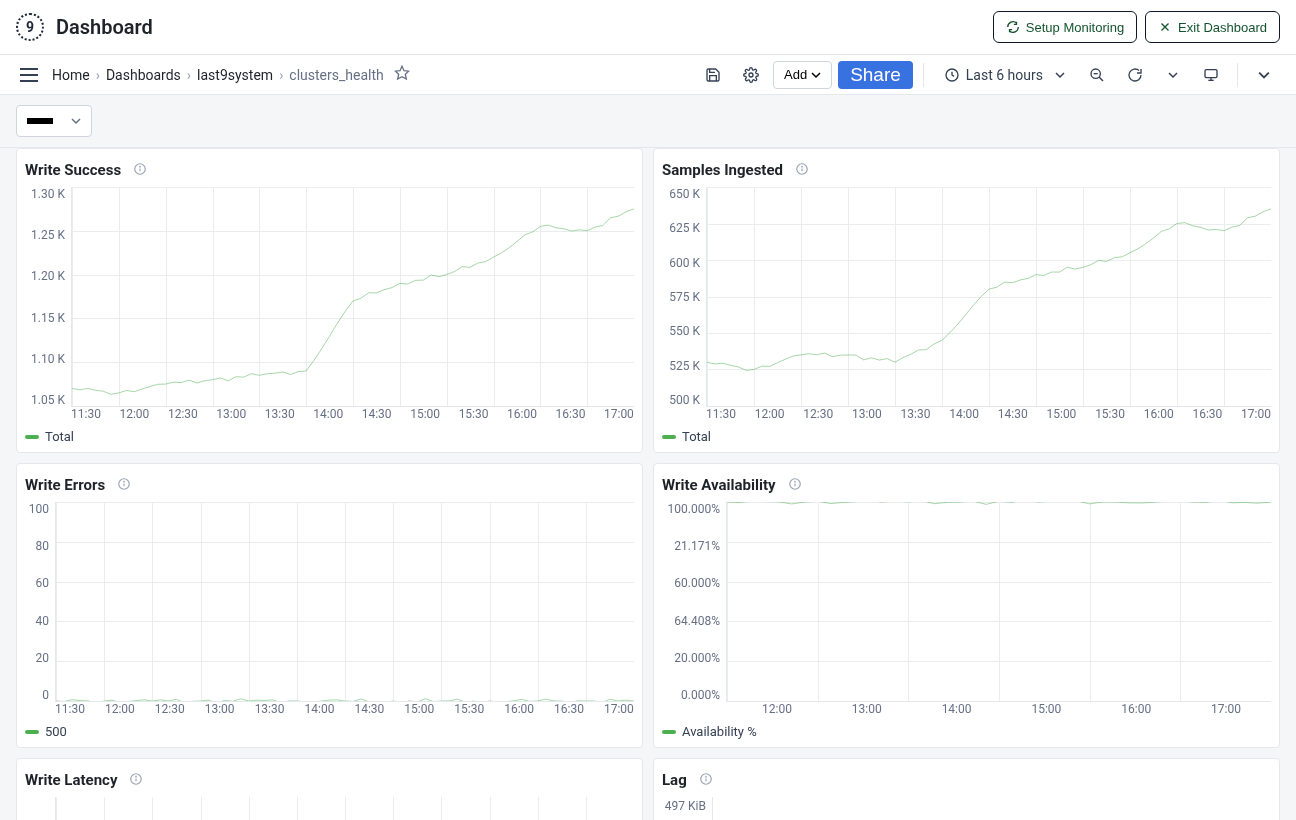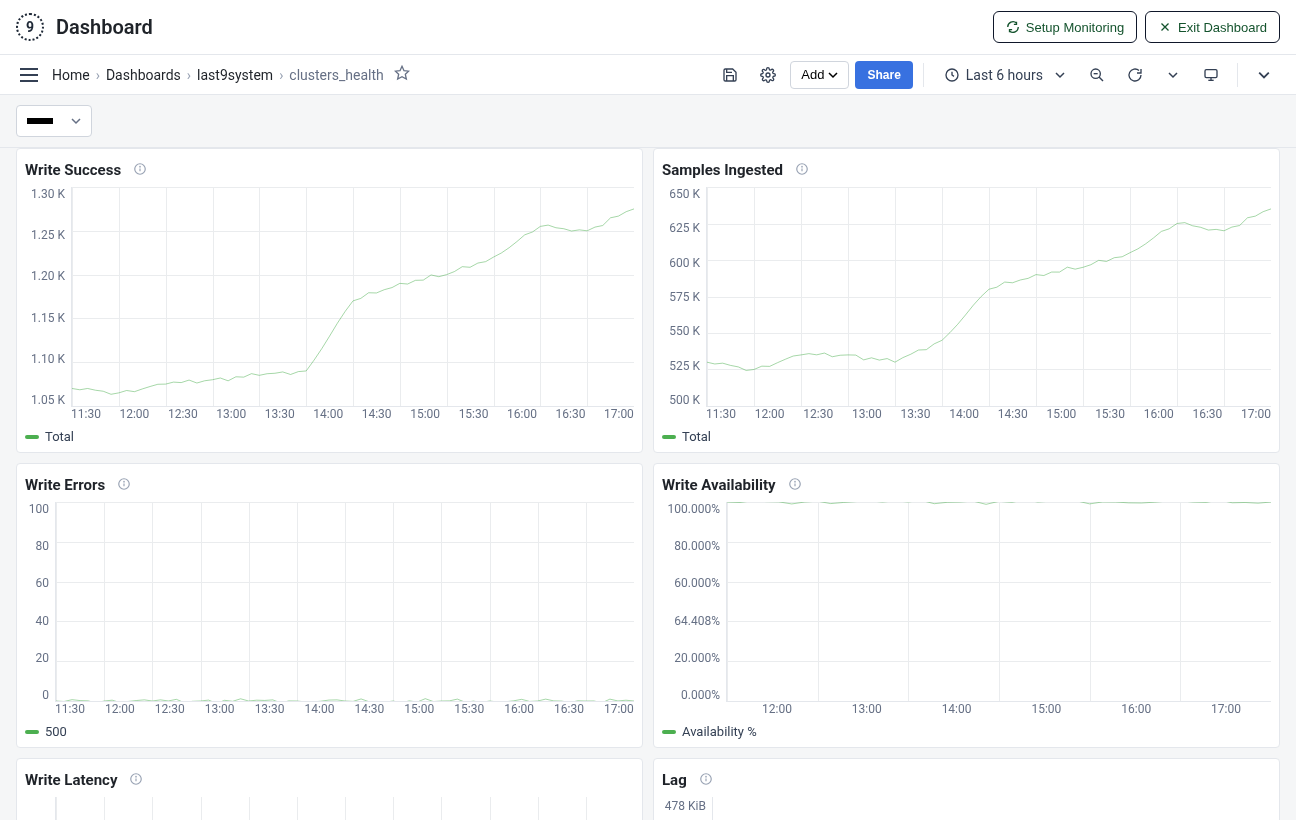--- a/index.html
+++ b/index.html
@@ -48,21 +48,21 @@
   }
   .btn-add {
     display: inline-flex; align-items: center; gap: 4px;
     height: 28px; padding: 0 10px;
     border: 1px solid #d0d5dd; border-radius: 4px;
     background: #fff; font-size: 13px; cursor: pointer; text-align: right;
   }
   .btn-share {
     height: 28px; padding: 0 12px;
     border: none; border-radius: 4px;
-    background: #3871e0; color: #fff; font-size: 12px; font-weight: 700; cursor: pointer;
+    background: #3871e0; color: #fff; font-size: 19px; font-weight: 400; cursor: pointer;
   }
   .vsep { width: 1px; height: 24px; background: #e4e7ec; margin: 0 4px; }
   .time-picker {
     display: inline-flex; align-items: center; gap: 6px;
     height: 28px; padding: 0 10px;
     font-size: 14px; color: #344054; cursor: pointer;
   }
   .filter-row {
     display: flex; padding: 10px 16px; background: #f5f6f7; border-bottom: 1px solid #e4e7ec;
   }
@@ -431,21 +431,21 @@
         <svg width="14" height="14" viewBox="0 0 24 24" fill="none" stroke="currentColor" stroke-width="2">
             <circle cx="12" cy="12" r="9"></circle>
             <line x1="12" y1="11" x2="12" y2="16"></line>
             <circle cx="12" cy="8" r="0.5" fill="currentColor"></circle>
           </svg>
       </span>
     </div>
     <div class="chart short" style="--yaxw:64px">
       <div class="y-axis" style="width:64px">
         <div>100.000%</div>
-        <div>80.000%</div>
+        <div>21.171%</div>
         <div>60.000%</div>
         <div>64.408%</div>
         <div>20.000%</div>
         <div>0.000%</div>
       </div>
       <div class="plot">
           <div class="grid-y" style="top: 0%;"></div>
           <div class="grid-y" style="top: 20%;"></div>
           <div class="grid-y" style="top: 40%;"></div>
           <div class="grid-y" style="top: 60%;"></div>
@@ -512,19 +512,19 @@
       <span class="info-ic">
         <svg width="14" height="14" viewBox="0 0 24 24" fill="none" stroke="currentColor" stroke-width="2">
             <circle cx="12" cy="12" r="9"></circle>
             <line x1="12" y1="11" x2="12" y2="16"></line>
             <circle cx="12" cy="8" r="0.5" fill="currentColor"></circle>
           </svg>
       </span>
     </div>
     <div class="chart">
       <div class="y-axis partial" style="width:50px">
-        <div>478 KiB</div>
+        <div>497 KiB</div>
       </div>
       <div class="plot"></div>
     </div>
   </div>
 
 </div>
 
 </body></html>

